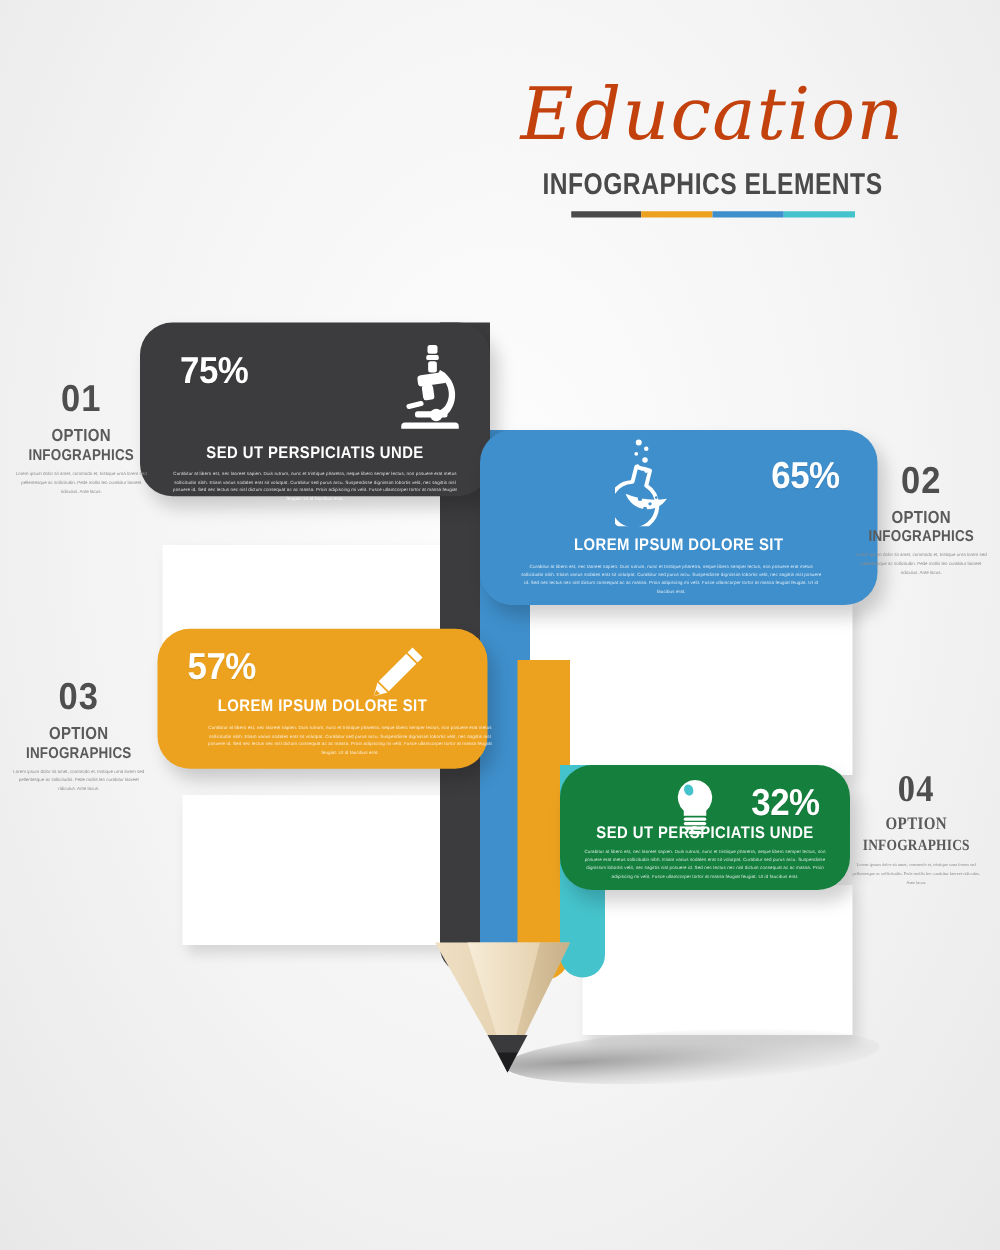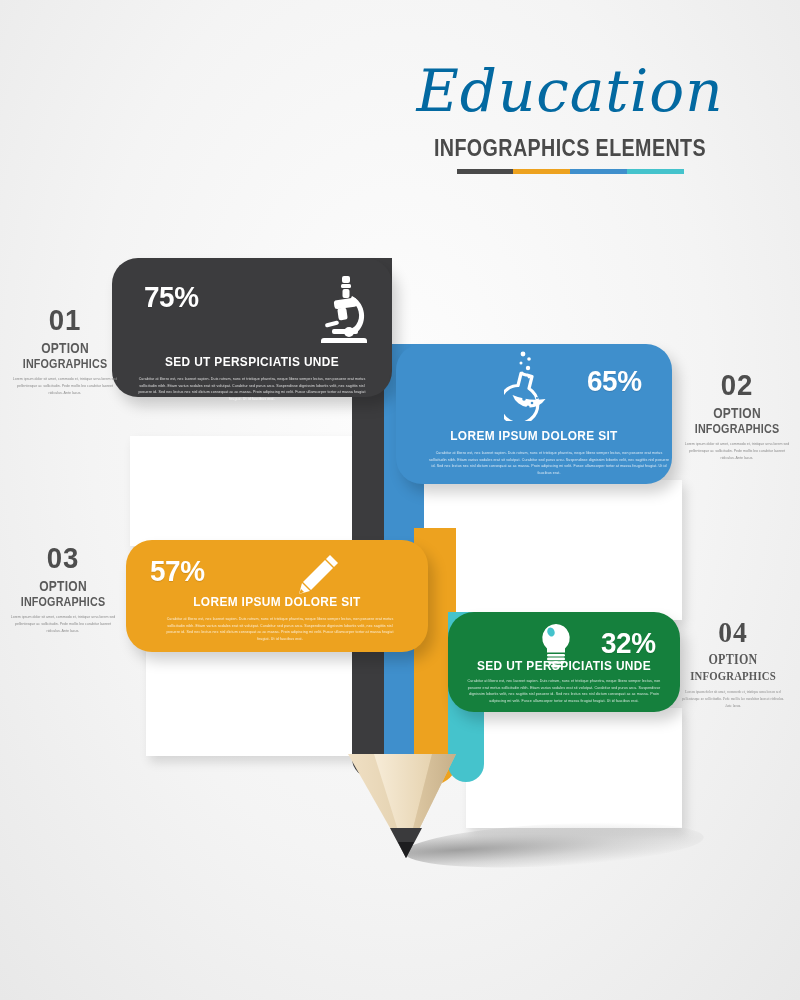--- a/index.html
+++ b/index.html
@@ -10,21 +10,21 @@
     position:relative;
     overflow:hidden;
   }
 
   
   .header { position:absolute; left:400px; top:62px; width:340px; text-align:center; }
   .title-script {
     font-family:"DejaVu Serif", serif;
     font-style:italic;
     font-size:58px;
-    color:#0369a1;
+    color:#c2410c;
     letter-spacing:1px;
     line-height:1;
     font-weight:400;
   }
   .title-sub {
     margin-top:14px;
     font-family:"Liberation Sans", sans-serif;
     font-weight:bold;
     font-size:24px;
     letter-spacing:0.5px;
@@ -71,27 +71,27 @@
     letter-spacing:0.1px;
   }
 
   
   #card1 { left:112px; top:258px; width:280px; height:139px; background:#3c3c3e; }
   #card1 .pct { left:30px; top:22px; }
   #card1 .icon { left:200px; top:16px; width:62px; height:74px; }
   #card1 .headline { top:96px; }
   #card1 .body { left:24px; top:118px; width:232px; }
 
-  #card2 { left:396px; top:344px; width:276px; height:140px; background:#3f8fcc; }
+  #card2 { left:384px; top:344px; width:318px; height:140px; background:#3f8fcc; }
   #card2 .pct { right:28px; top:20px; }
   #card2 .icon { left:108px; top:5px; width:56px; height:72px; }
   #card2 .headline { top:84px; }
   #card2 .body { left:32px; top:106px; width:242px; }
 
-  #card3 { left:126px; top:540px; width:302px; height:112px; background:#eda21f; }
+  #card3 { left:126px; top:503px; width:264px; height:112px; background:#eda21f; }
   #card3 .pct { left:22px; top:14px; }
   #card3 .icon { left:168px; top:12px; width:48px; height:48px; }
   #card3 .headline { top:54px; }
   #card3 .body { left:36px; top:76px; width:236px; }
 
   #card4 { left:448px; top:612px; width:232px; height:100px; background:#15803d; }
   #card4 .pct { right:22px; top:14px; }
   #card4 .icon { left:88px; top:10px; width:40px; height:46px; }
   #card4 .headline { top:46px; }
   #card4 .body { left:18px; top:66px; width:196px; }

